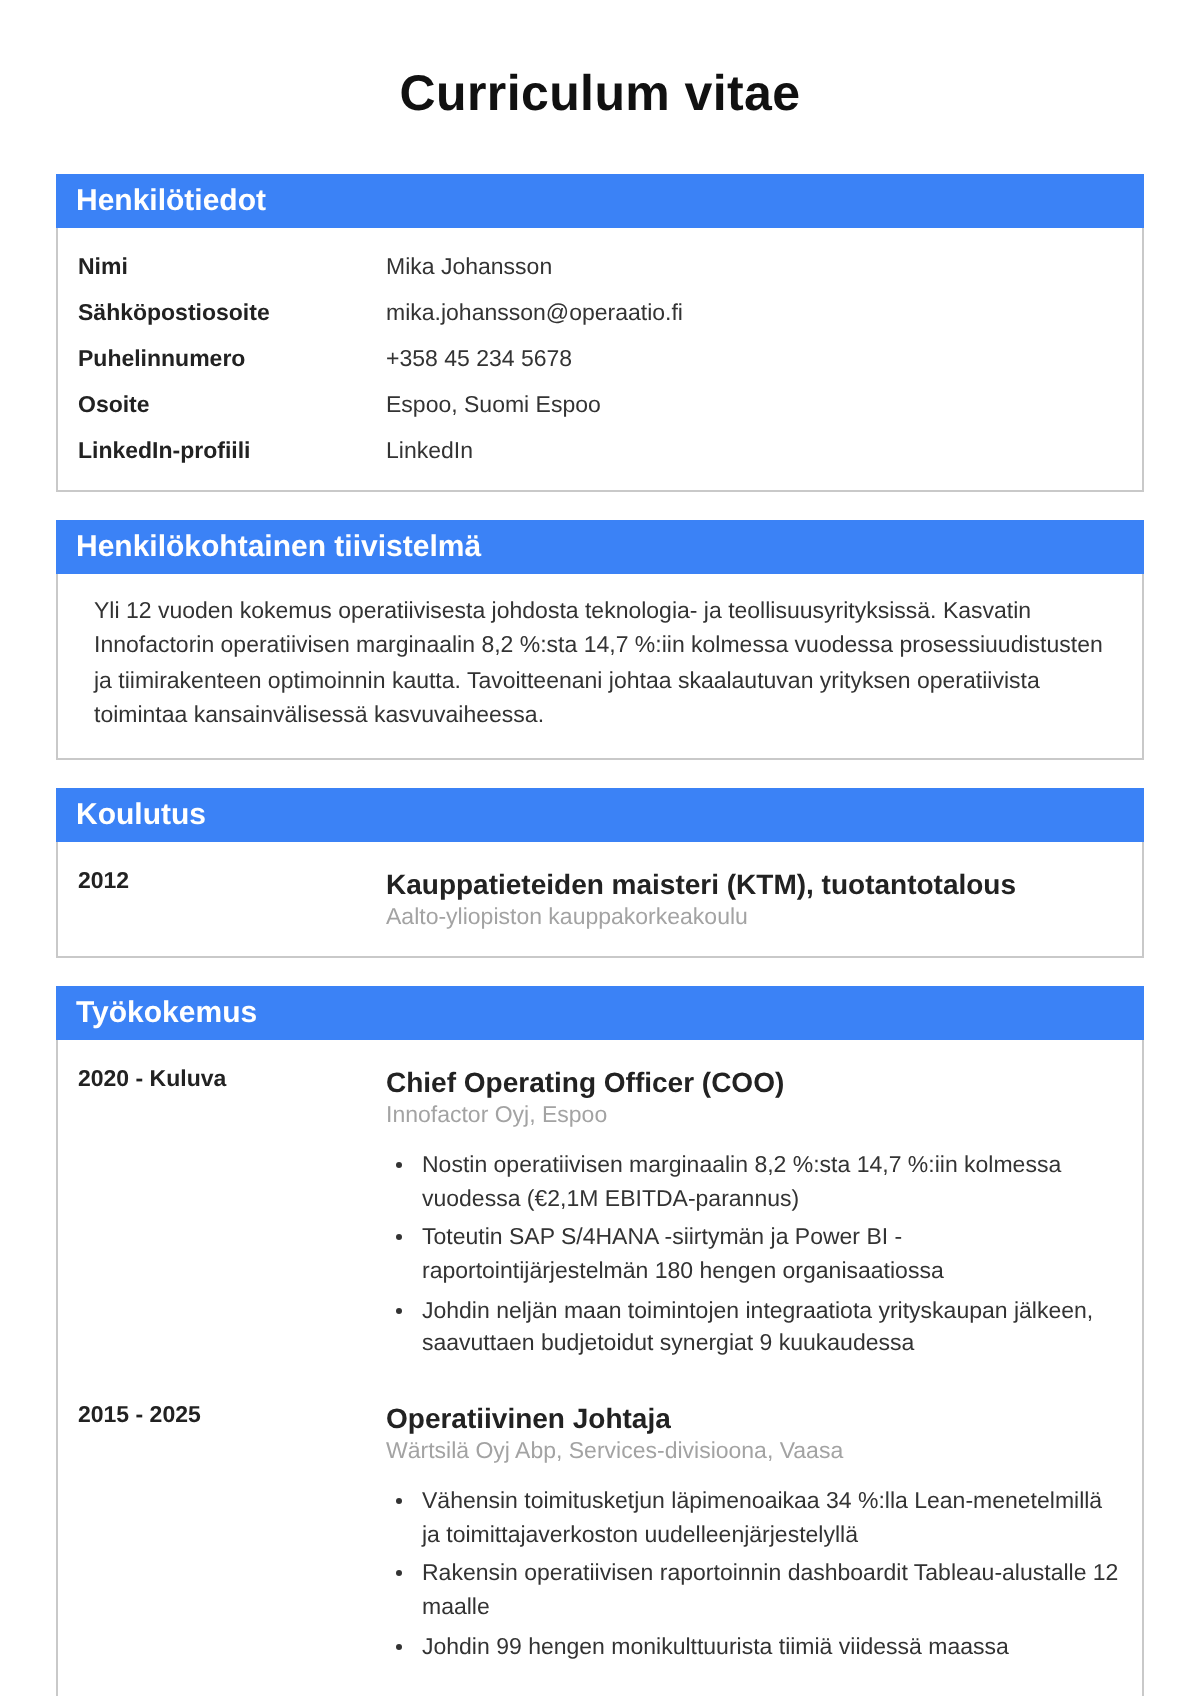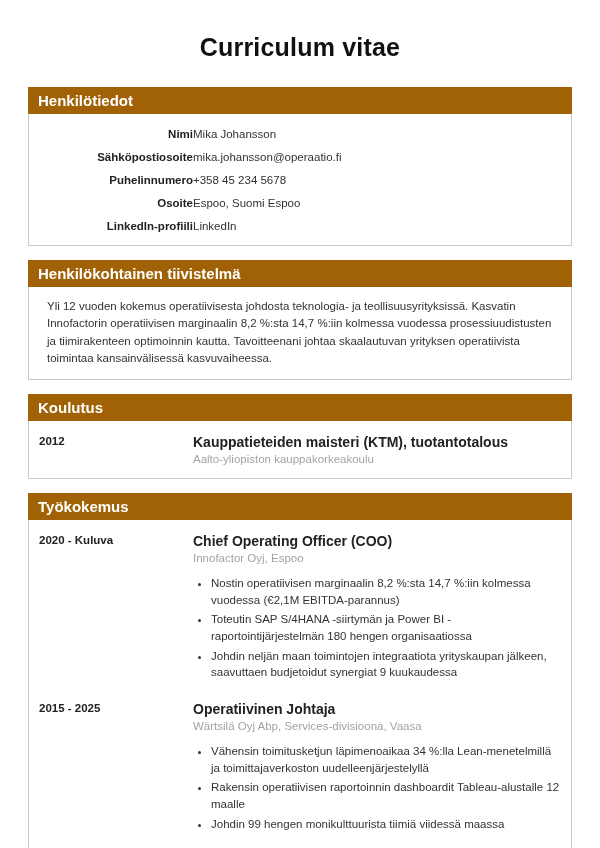--- a/index.html
+++ b/index.html
@@ -24,21 +24,21 @@
     font-weight: bold;
     color: #111111;
     margin: 0;
     padding: 33px 0 25px 0;
     letter-spacing: 0.2px;
   }
   .cv-section {
     margin-bottom: 14px;
   }
   .section-header {
-    background: #a16207;
+    background: #3b82f6;
     color: #ffffff;
     font-weight: bold;
     font-size: 15px;
     padding: 5px 10px;
     box-sizing: border-box;
   }
   .section-body {
     background: #ffffff;
     border: 1px solid #c9c9c9;
     border-top: none;
@@ -50,21 +50,20 @@
     display: flex;
     padding: 5.5px 0;
     align-items: baseline;
   }
   .info-label {
     width: 154px;
     flex: 0 0 154px;
     font-weight: bold;
     font-size: 11.5px;
     color: #222222;
-    text-align: right;
   }
   .info-value {
     font-size: 11.5px;
     color: #333333;
     text-align: right;
   }
   
   .summary-body {
     padding: 11px 18px;
   }

